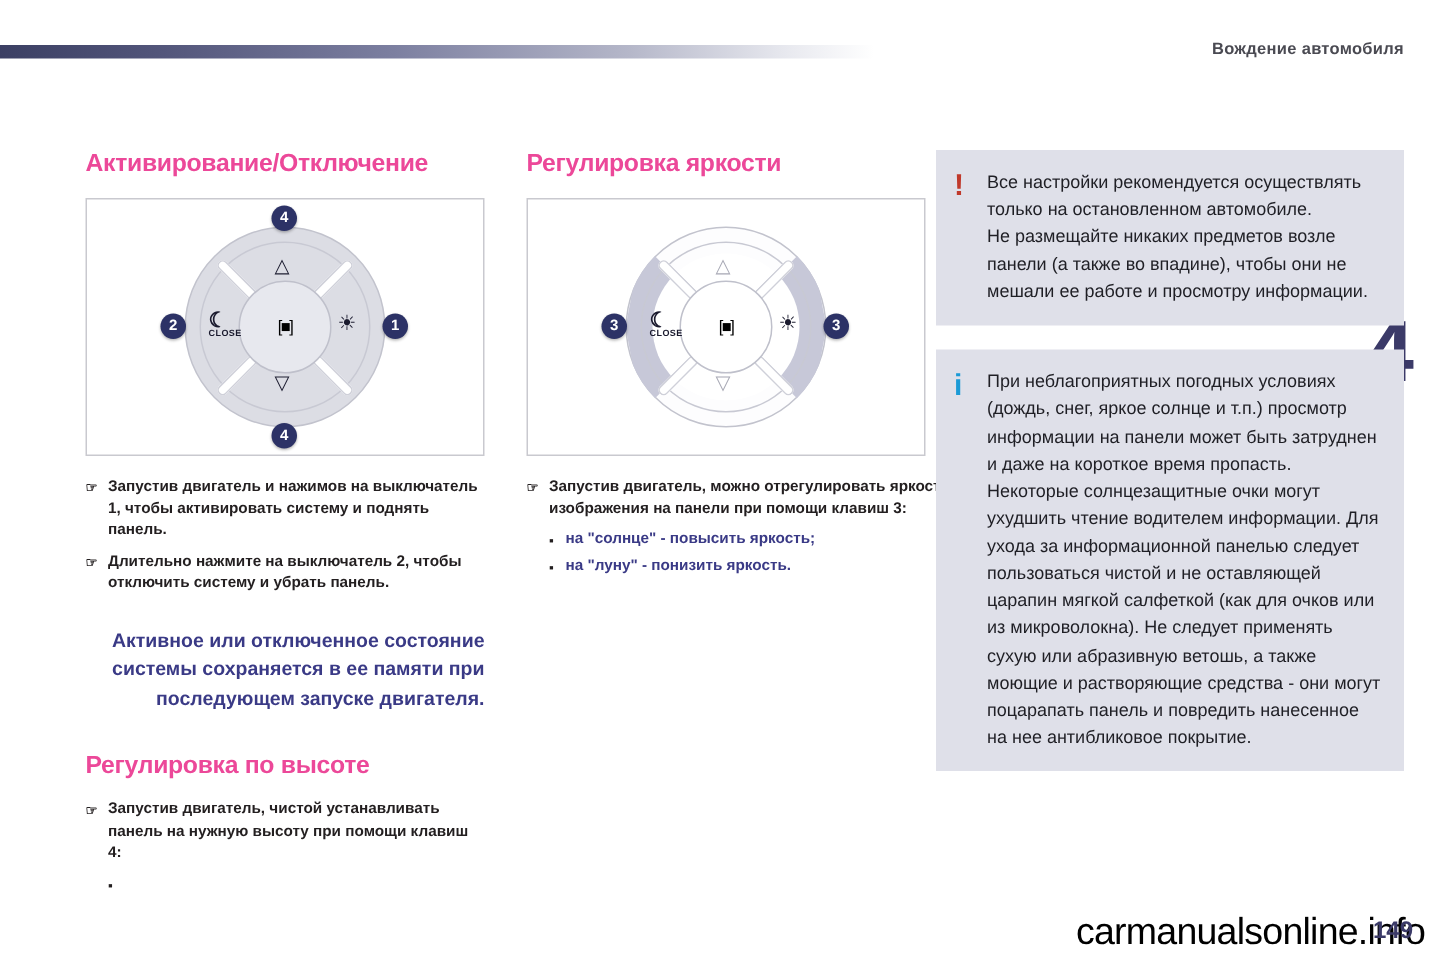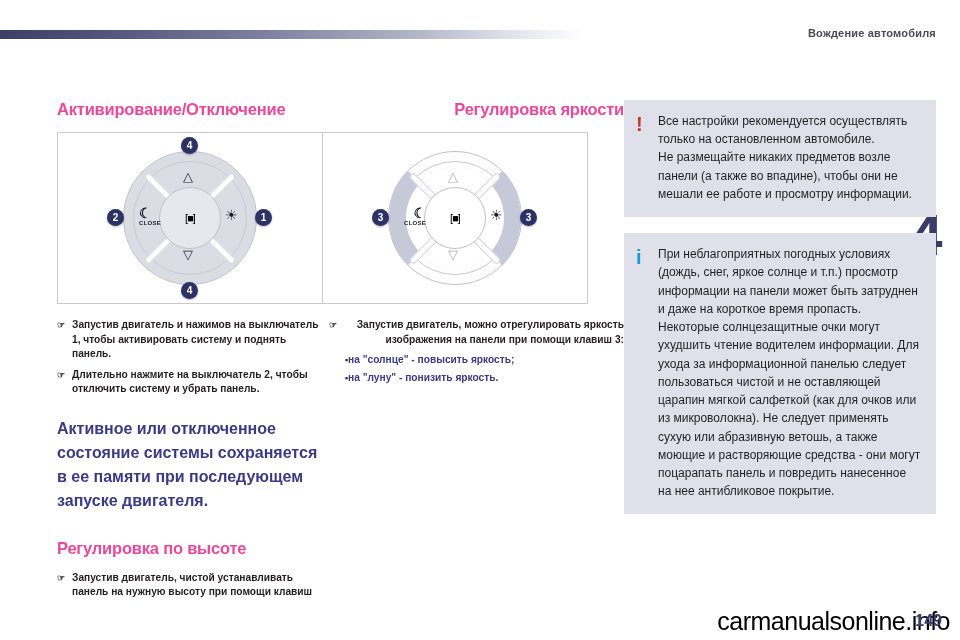--- a/index.html
+++ b/index.html
@@ -43,21 +43,21 @@
   .chapter-tab span {
     font-size: 58px;
     font-weight: bold;
     color: #3b3a68;
     line-height: 1;
   }
 
   
   .col { position: absolute; top: 100px; }
   .col-1 { left: 57px;  width: 266px; }
-  .col-2 { left: 322px; width: 302px; text-align: right; }
+  .col-2 { left: 351px; width: 302px; }
   .col-3 { left: 624px; width: 312px; }
 
   h2.section-title {
     margin: 0 0 14px 0;
     font-size: 16.5px;
     font-weight: bold;
     color: #ec4899;
     letter-spacing: -.2px;
     line-height: 1.1;
   }
@@ -168,25 +168,26 @@
     line-height: 1.42;
     font-weight: bold;
     color: #3a3a86;
     margin-bottom: 3px;
   }
   .sub-row .sq {
     width: 11px; flex: 0 0 11px;
     color: #231f20; font-size: 9px; line-height: 1.6;
   }
   .note-para {
-    font-size: 16px;
+    font-size: 13px;
     line-height: 1.5;
     font-weight: bold;
     color: #3a3a86;
     margin-top: 20px;
+    text-align: right;
   }
 
   
   .infobox {
     background: #dfe0e9;
     padding: 12px 14px 14px 12px;
     display: flex;
     margin-bottom: 16px;
   }
   .infobox .icon {

